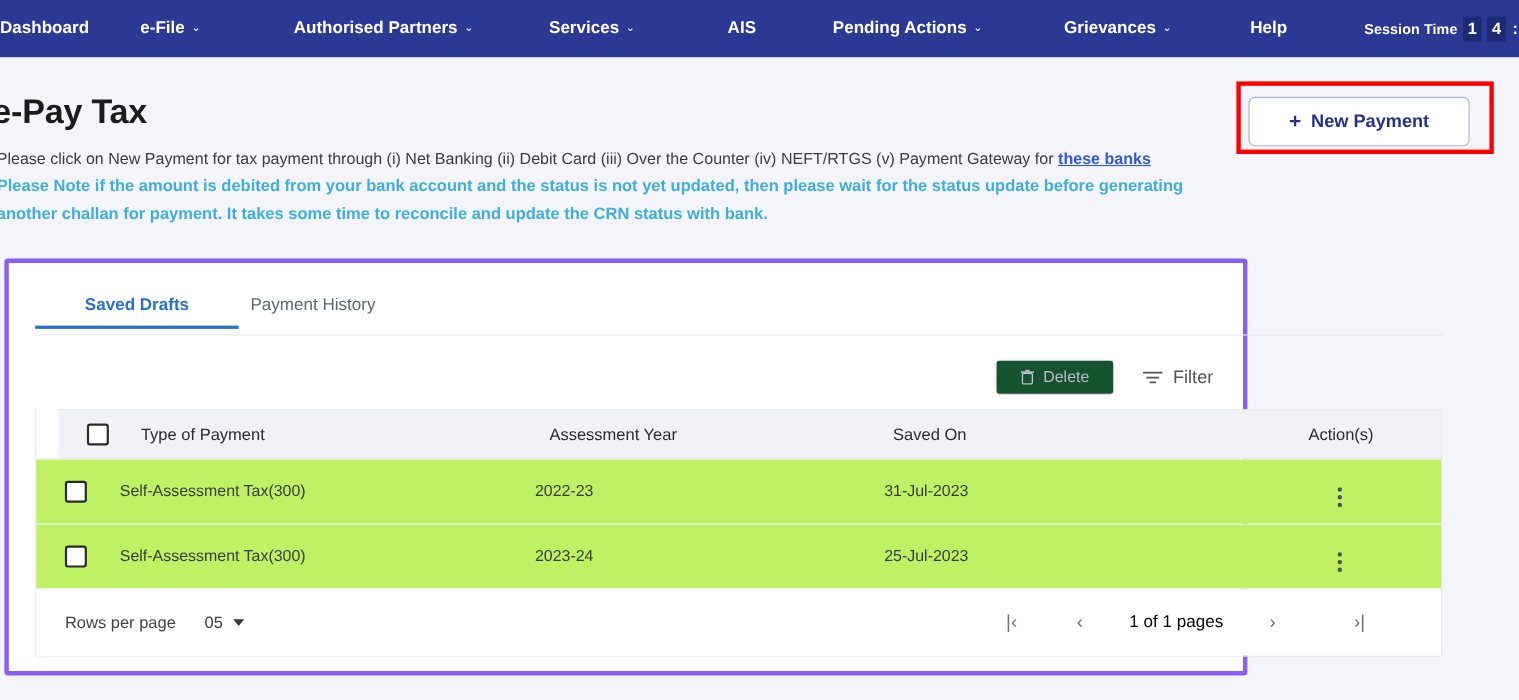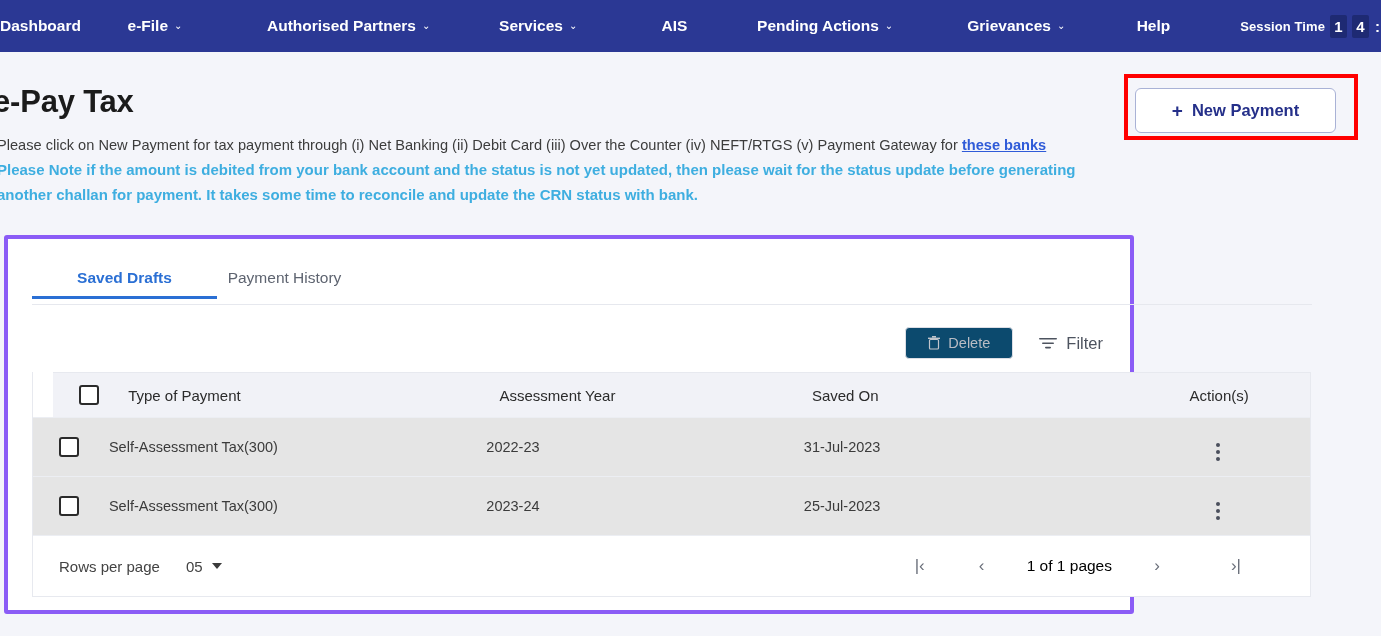--- a/index.html
+++ b/index.html
@@ -188,21 +188,21 @@
     top: 88px;
     display: flex;
     align-items: center;
     gap: 26px;
   }
   .delete-btn {
     width: 108px;
     height: 32px;
     border: 1px solid #dcdee5;
     border-radius: 4px;
-    background: #0c4a6e;
+    background: #14532d;
     color: #b9bcc4;
     font-size: 14.5px;
     display: flex;
     align-items: center;
     justify-content: center;
     gap: 8px;
     cursor: default;
   }
   .filter-btn {
     display: flex;
@@ -227,21 +227,21 @@
     align-items: center;
     height: 45px;
     background: #f1f2f7;
     border-top: 1px solid #e7e9ef;
     margin-left: 20px;
   }
   .trow {
     display: flex;
     align-items: center;
     height: 59px;
-    background: #e5e5e5;
+    background: #bef264;
     border-top: 1px solid #eceef3;
   }
   .c-check { width: 76px; padding-left: 26px; }
   .c-type  { width: 378px; }
   .c-year  { width: 318px; }
   .c-saved { width: 322px; }
   .c-act   { width: 185px; text-align: center; }
 
   .th {
     font-size: 15px;

